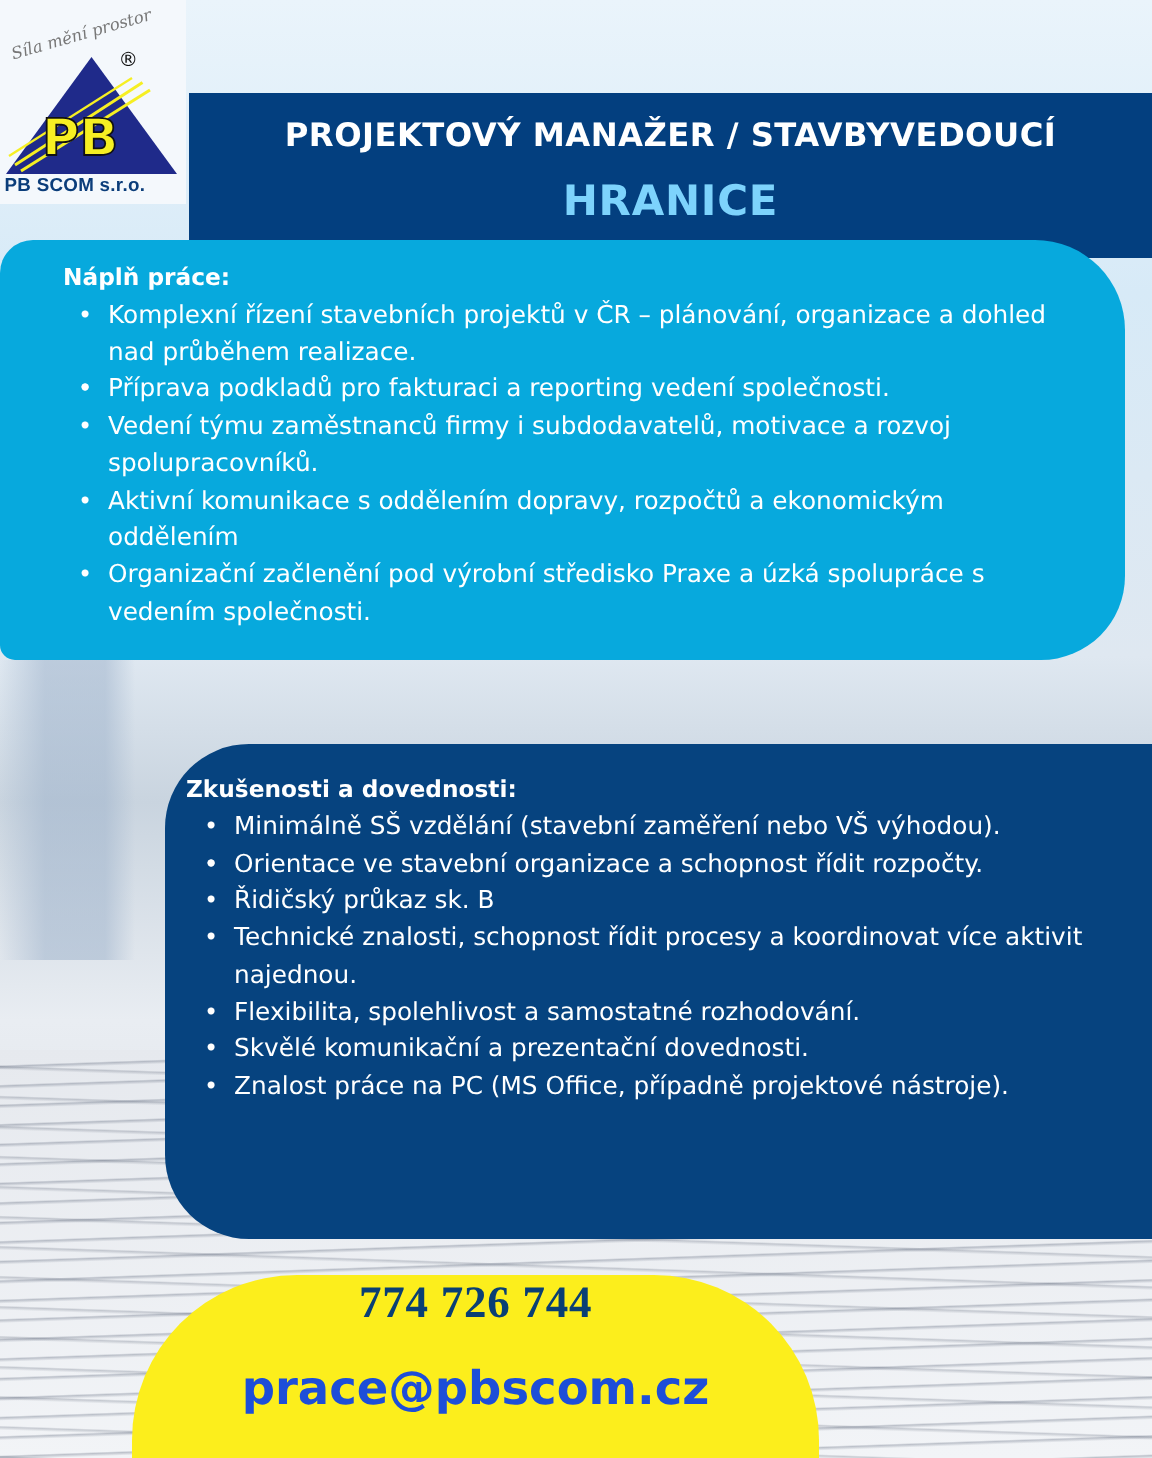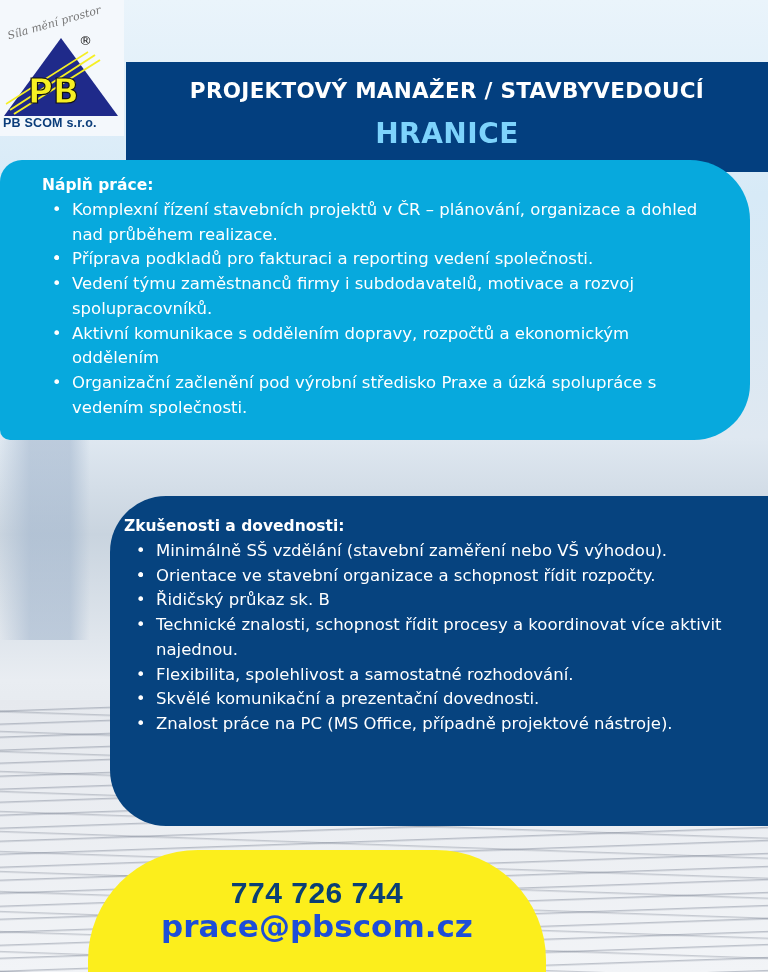--- a/index.html
+++ b/index.html
@@ -87,22 +87,22 @@
   .box-duties ul.items { left: 50px; top: 38px; width: 670px; }
   .box-skills .section-title { left: 14px; top: 21px; }
   .box-skills ul.items { left: 24px; top: 43px; width: 630px; }
   .contact {
     position: absolute; left: 88px; top: 850px; width: 458px; height: 160px;
     background: #fcee1c;
     border-radius: 110px 110px 0 0;
     text-align: center;
   }
   .contact-phone {
-    position: absolute; left: 0; right: 0; top: 26px;
-    font-family: Liberation Sans, sans-serif; font-weight: bold;
+    position: absolute; left: 0; right: 0; top: 2px;
+    font-family: Liberation Serif, serif; font-weight: bold;
     font-size: 30px; color: #0a3f74; letter-spacing: 0.5px;
   }
   .contact-email {
     position: absolute; left: 0; right: 0; top: 58px;
     font-family: "DejaVu Sans", sans-serif; font-weight: bold;
     font-size: 31px; color: #1d4ed8;
   }
 </style>
 </head>
 <body>

